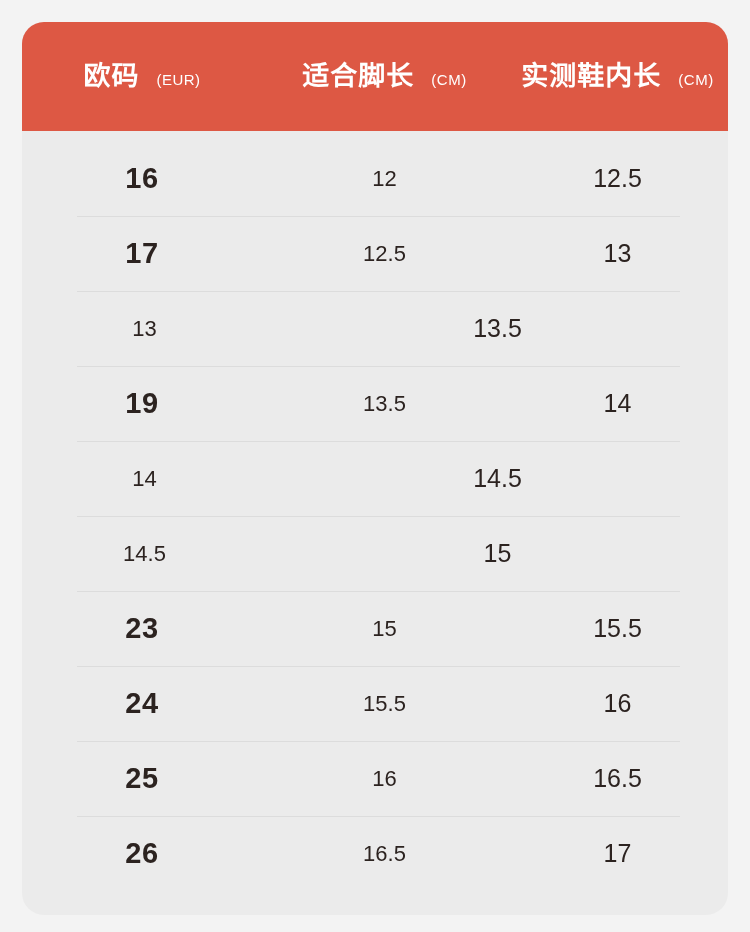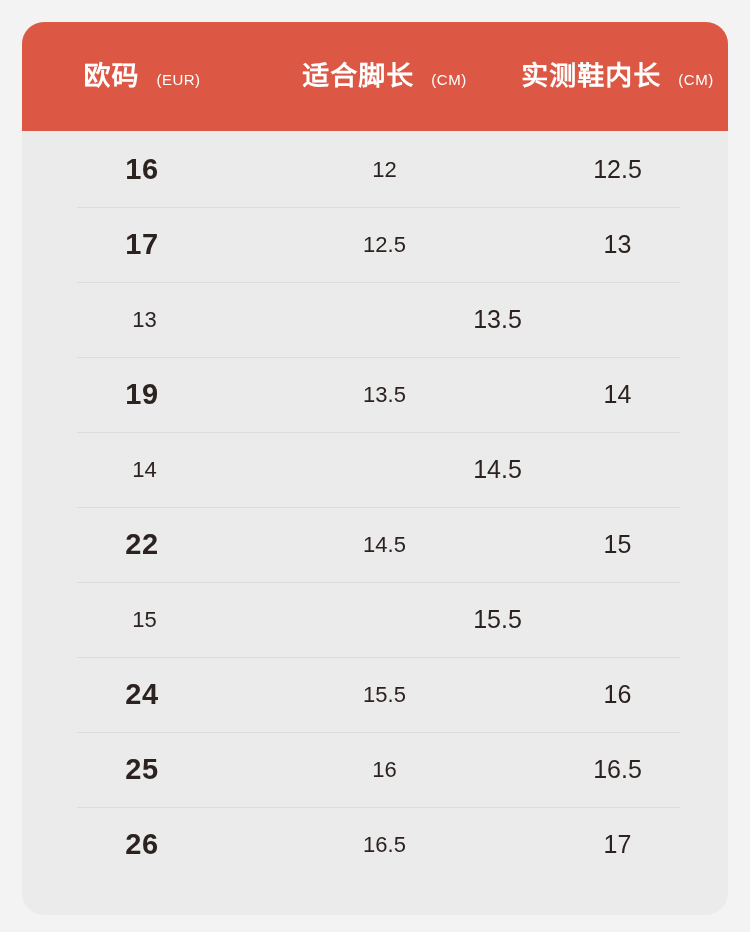--- a/index.html
+++ b/index.html
@@ -70,21 +70,21 @@
     margin-left: 17px;
     letter-spacing: 0.5px;
     line-height: 1;
   }
 
   
   .card-body {
     flex: 1 1 auto;
     display: flex;
     flex-direction: column;
-    padding-top: 1px;
+    padding-top: 10px;
   }
 
   .size-row {
     flex: 0 0 75px;
     height: 75px;
     display: flex;
     align-items: center;
     position: relative;
   }
 
@@ -170,26 +170,26 @@
         <div class="cell col-foot">13.5</div>
         <div class="cell col-inner">14</div>
       </div>
 
       <div class="size-row">
         <div class="cell col-foot">14</div>
         <div class="cell col-inner">14.5</div>
       </div>
 
       <div class="size-row">
-        <div class="cell col-eur">22</div>
         <div class="cell col-foot">14.5</div>
         <div class="cell col-inner">15</div>
       </div>
 
       <div class="size-row">
+        <div class="cell col-eur">23</div>
         <div class="cell col-foot">15</div>
         <div class="cell col-inner">15.5</div>
       </div>
 
       <div class="size-row">
         <div class="cell col-eur">24</div>
         <div class="cell col-foot">15.5</div>
         <div class="cell col-inner">16</div>
       </div>
 

